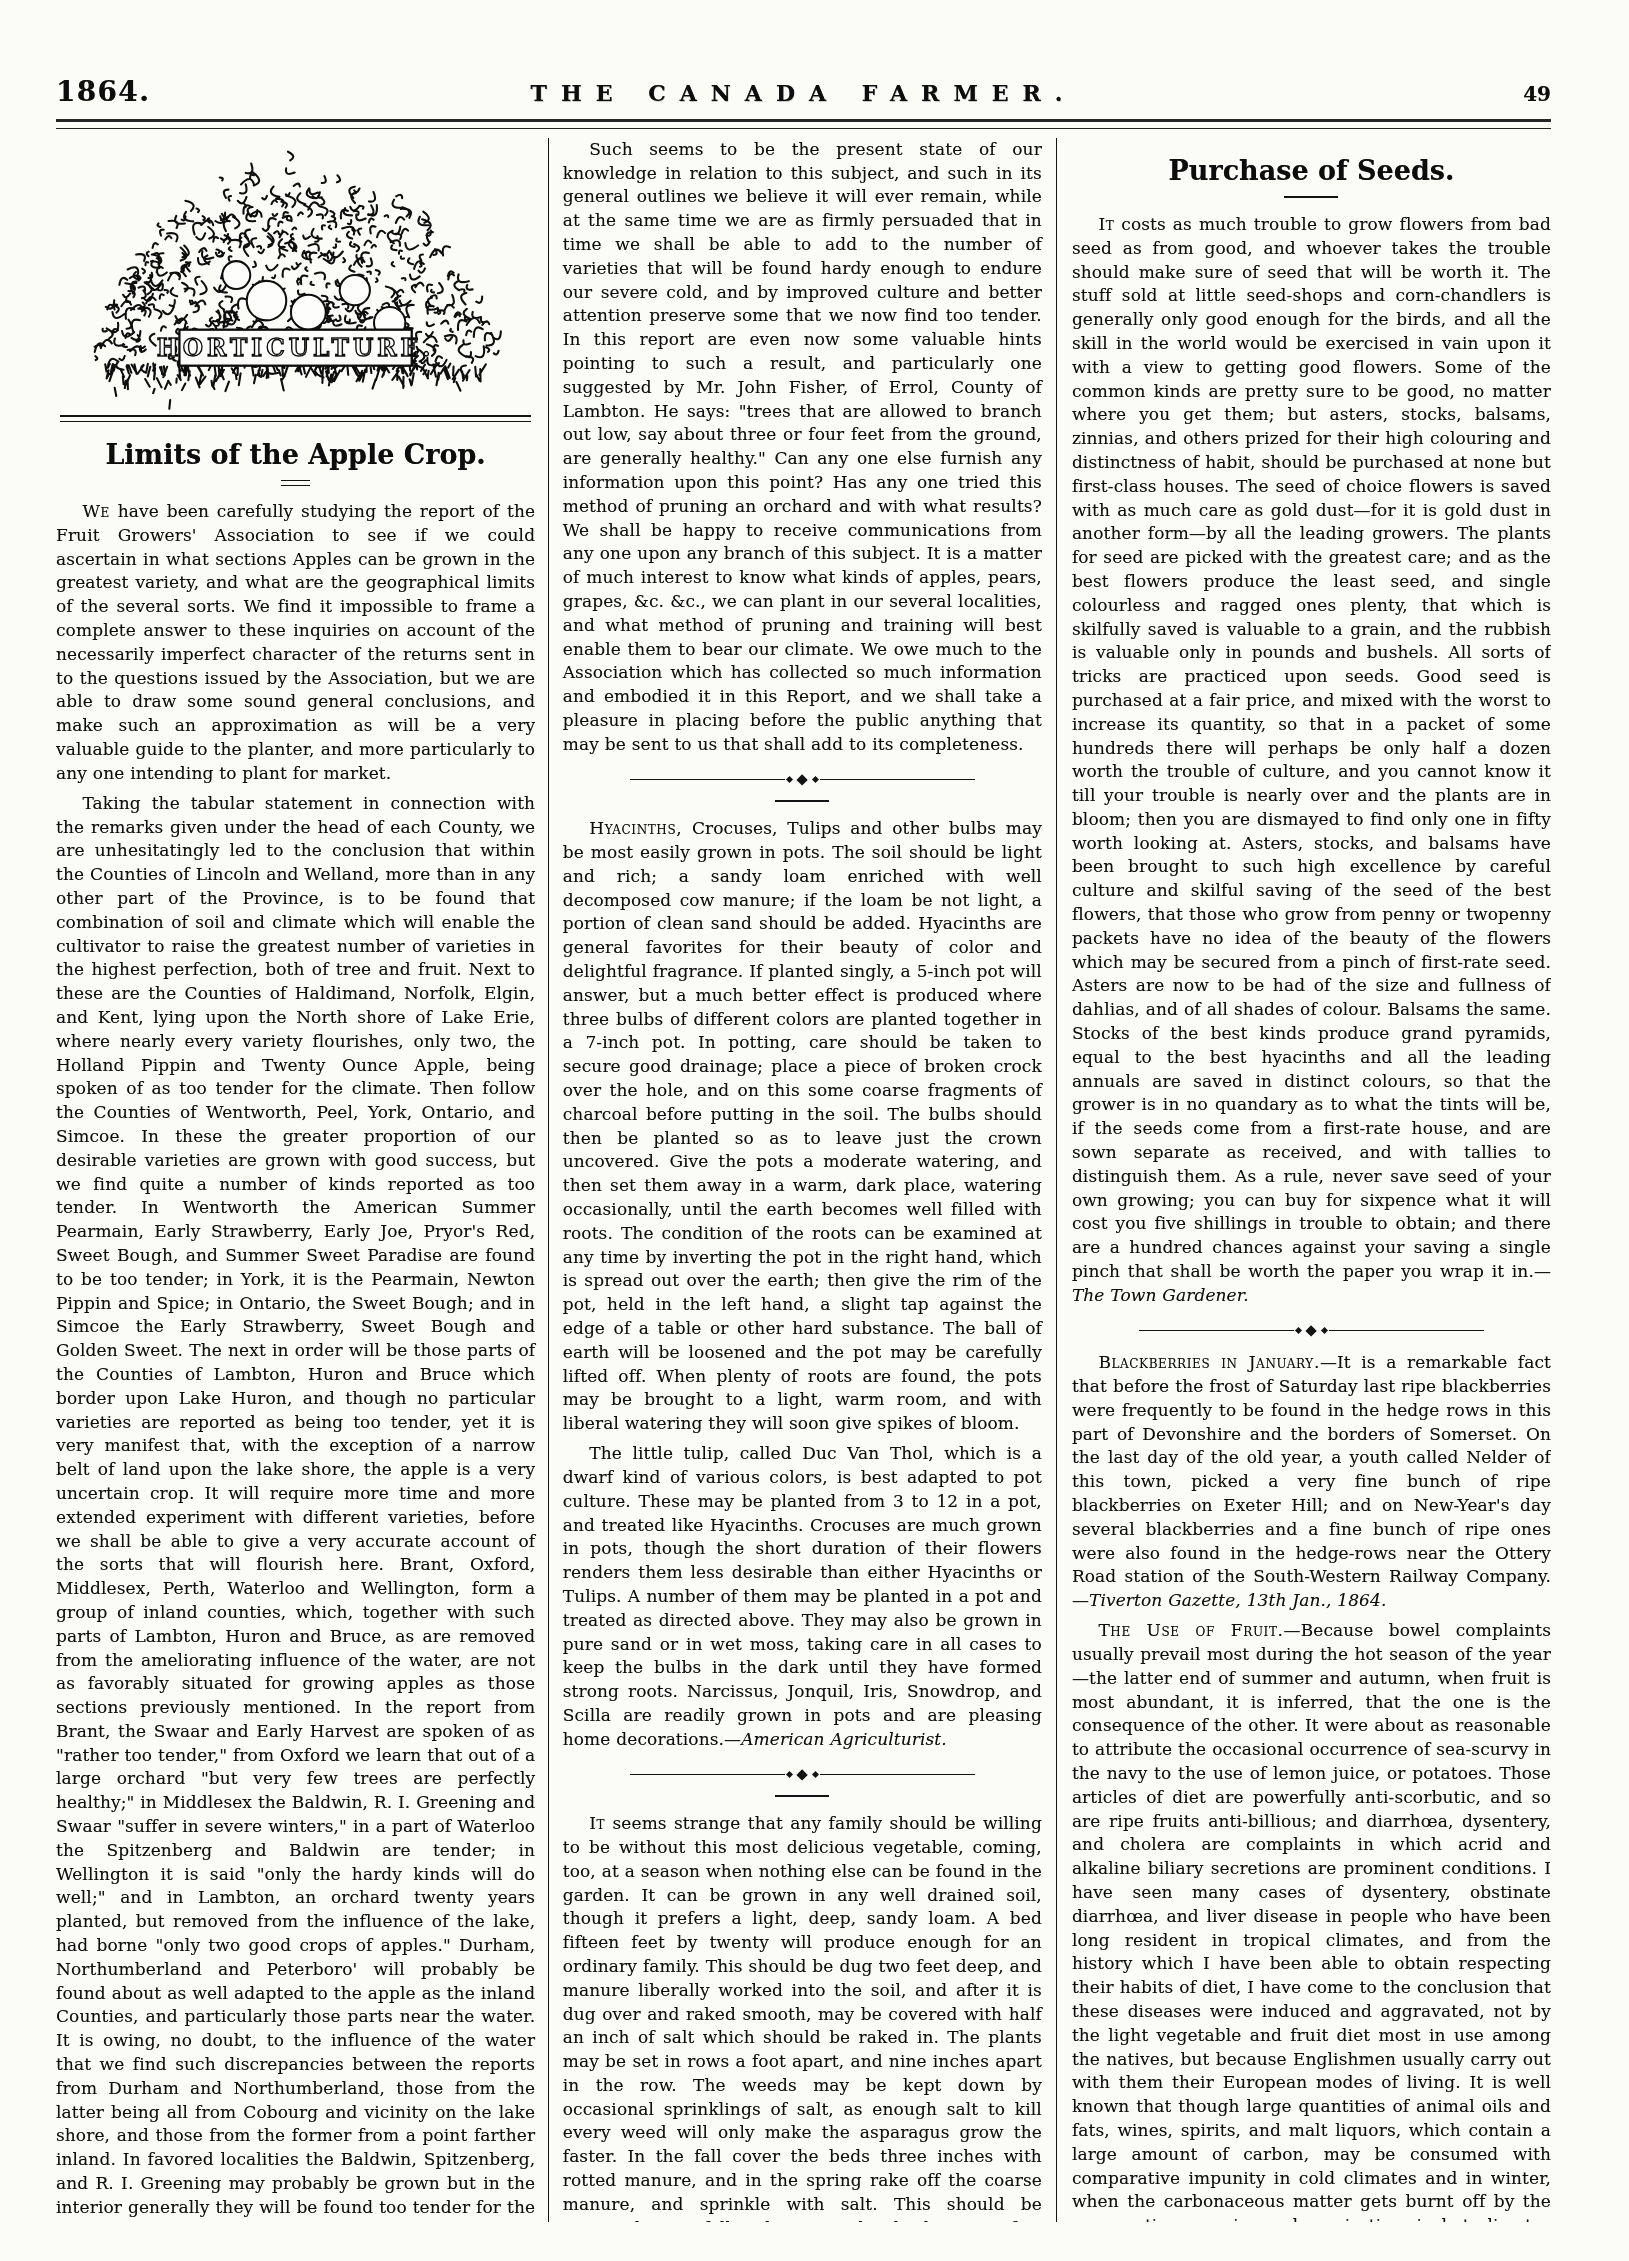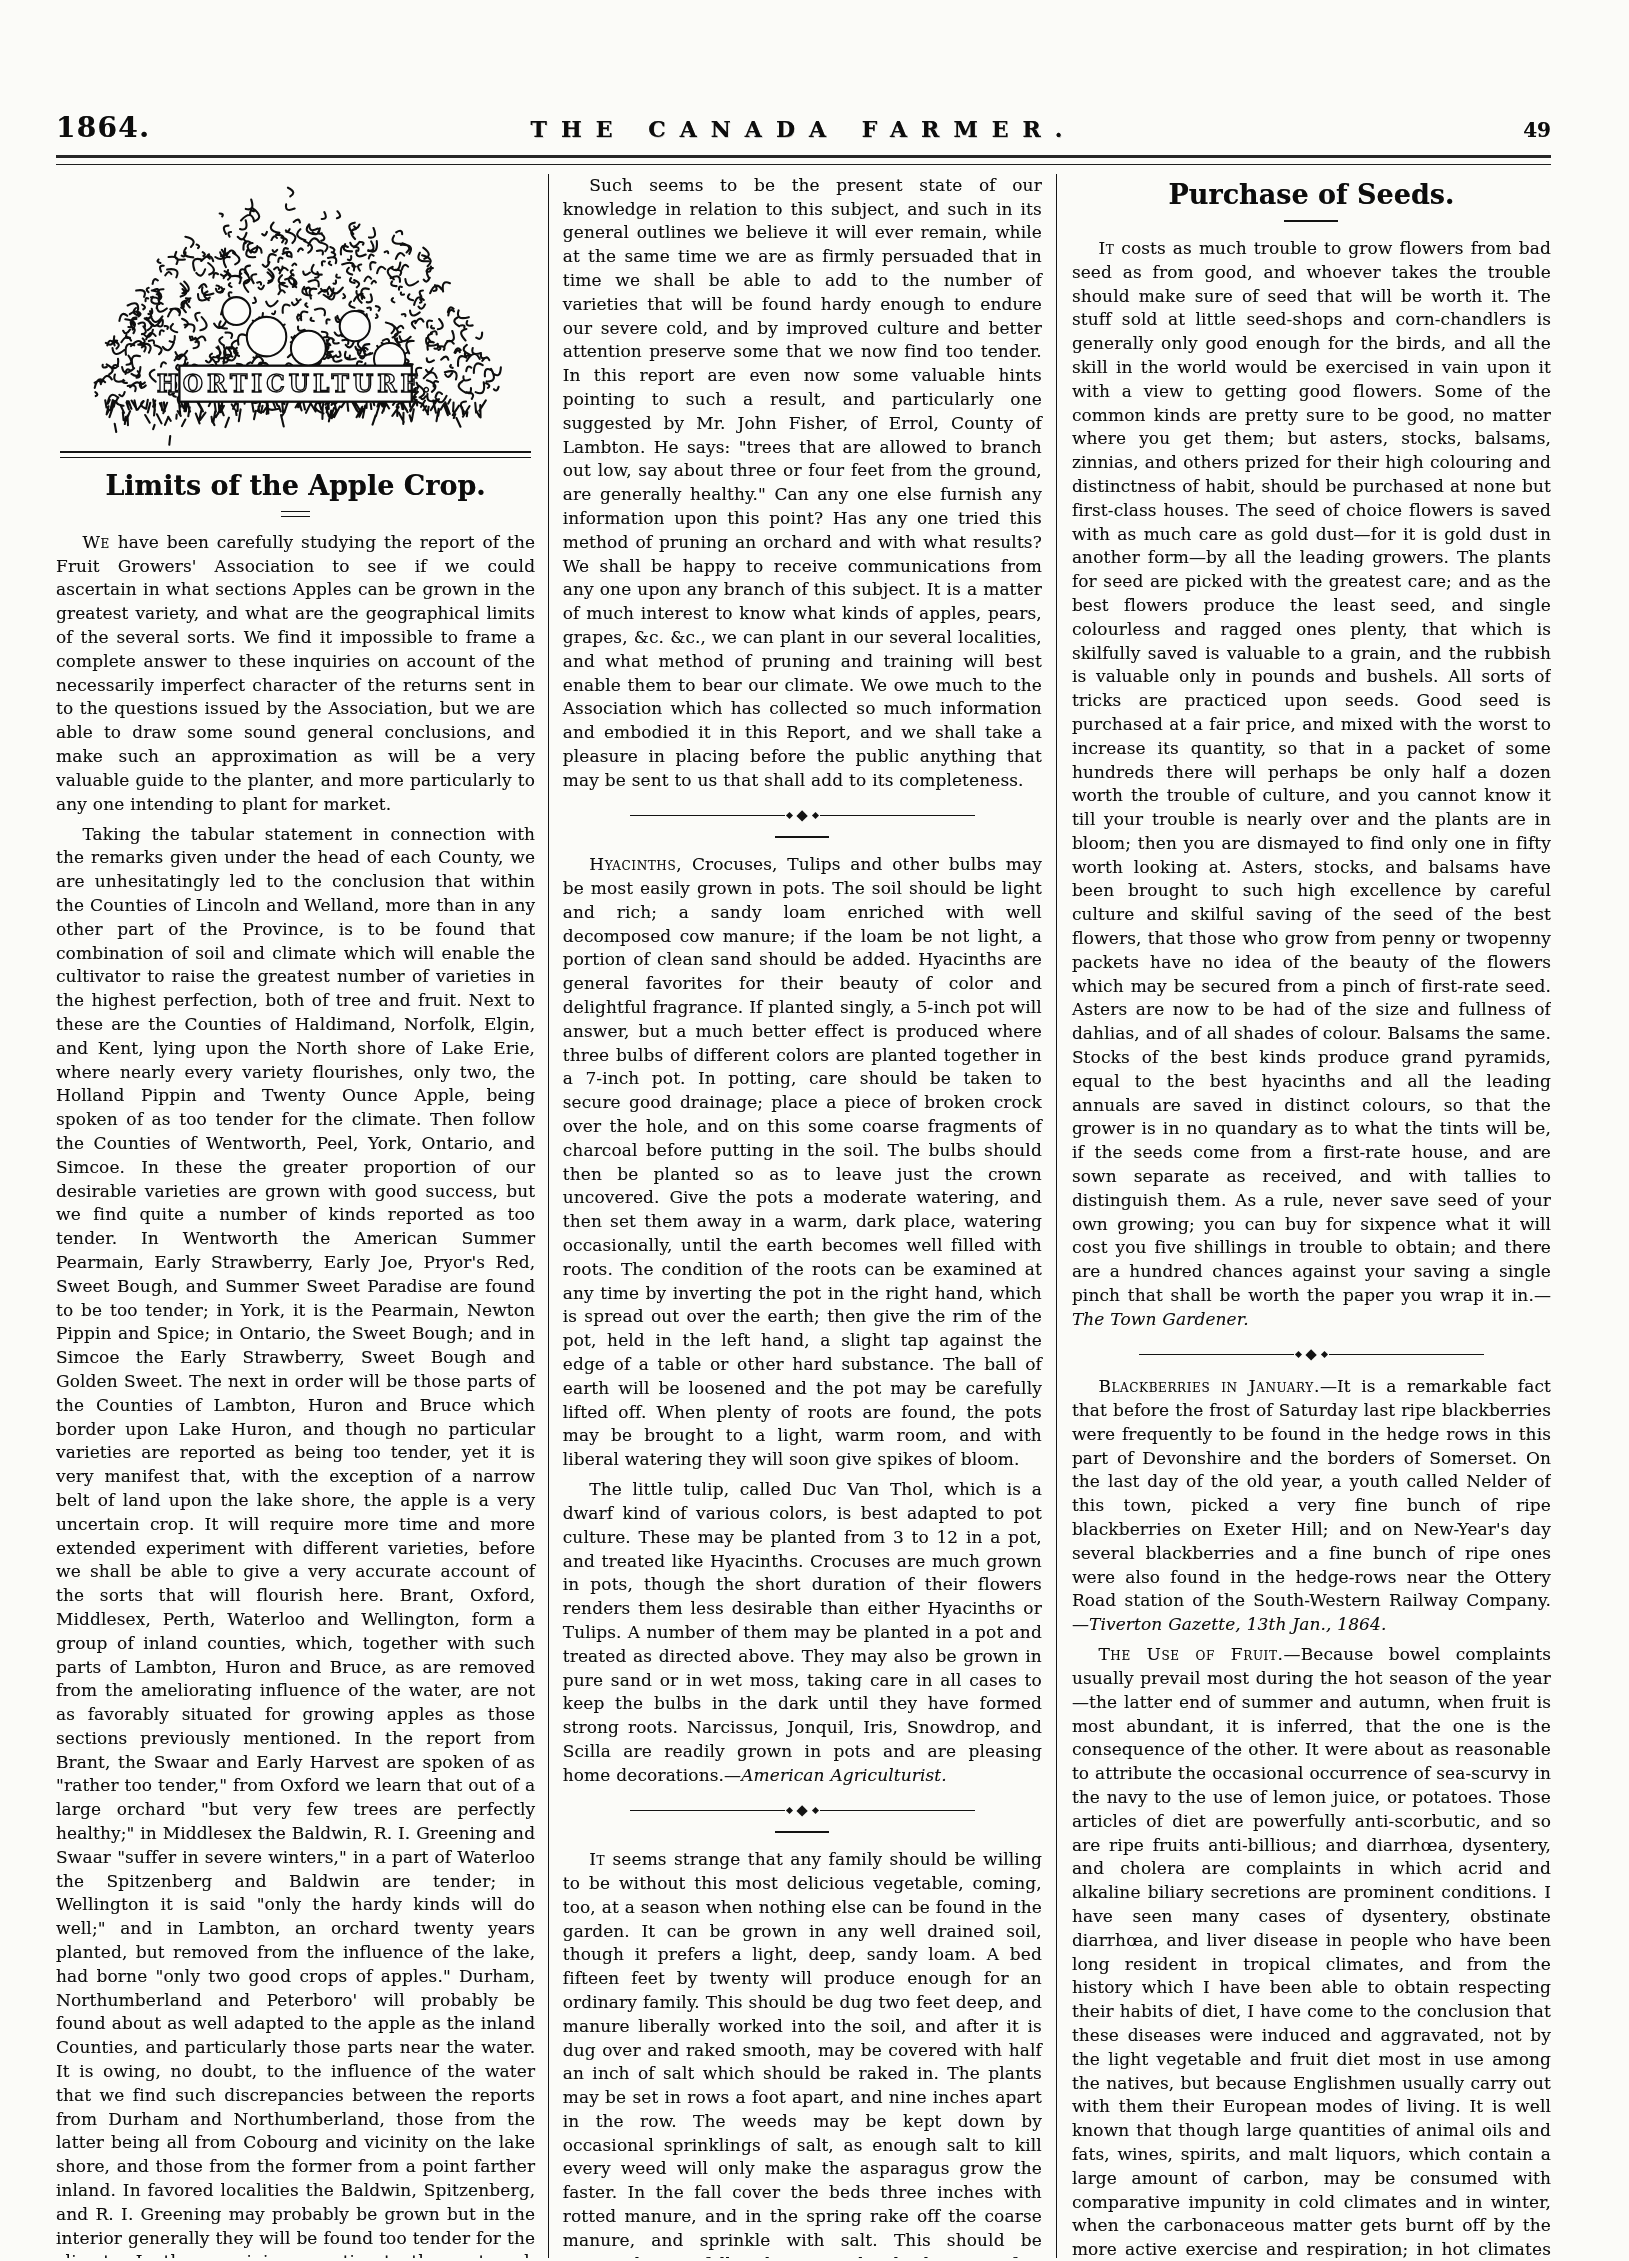--- a/index.html
+++ b/index.html
@@ -7,21 +7,21 @@
     width:1630px;height:2261px;
     background:#fbfbf8;
     font-family:"DejaVu Serif","Liberation Serif",serif;
     color:#0d0d0d;
     overflow:hidden;
     position:relative;
   }
   .page{
     width:1600px;height:2261px;
     box-sizing:border-box;
-    padding:111px 49px 0 56px;
+    padding:75px 49px 0 56px;
     position:relative;
   }
   
   .masthead{
     display:grid;
     grid-template-columns:164px 1fr 164px;
     align-items:baseline;
   }
   .masthead .year{
     font-size:28px;font-weight:bold;letter-spacing:1.3px;
@@ -69,21 +69,21 @@
   }
   .lead{font-variant:small-caps;letter-spacing:0.6px;}
   .src{font-style:italic;}
   
   .art-head{
     text-align:center;
     font-size:27px;font-weight:bold;
     margin:19px 0 2.5px 0;
     text-shadow:0 0 0.6px rgba(0,0,0,.5);
   }
-  .art-head.first{margin-top:2px;}
+  .art-head.first{margin-top:14px;}
   .head-rule{
     width:54px;border-top:2.5px solid #131313;
     margin:6.3px auto 15px auto;
   }
   .title-orn{
     width:29px;border-top:1.9px solid #131313;border-bottom:1.9px solid #131313;
     height:3.8px;margin:6.3px auto 14px auto;
   }
   
   .divider{

